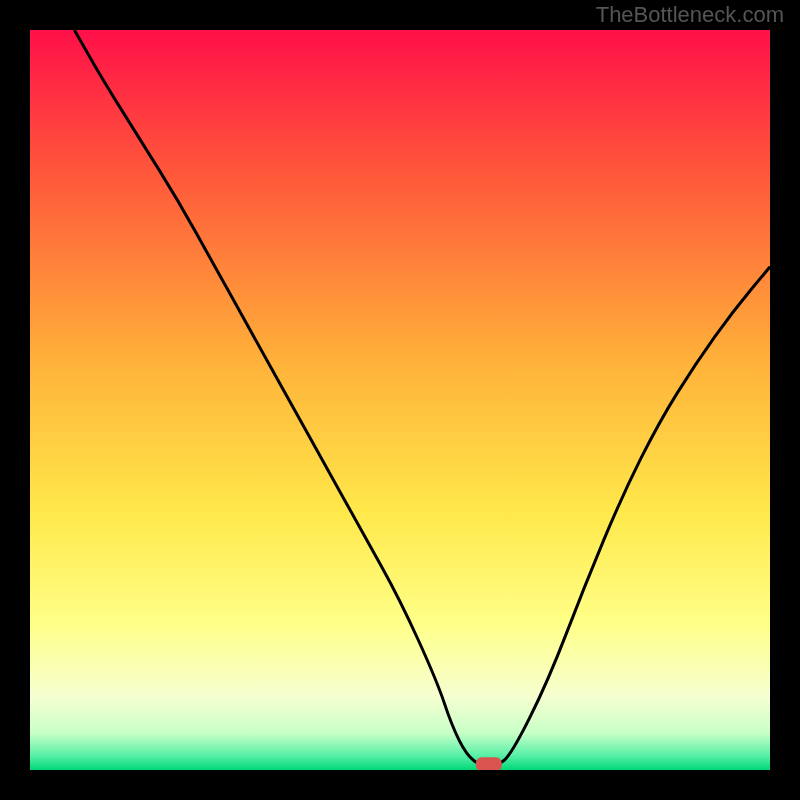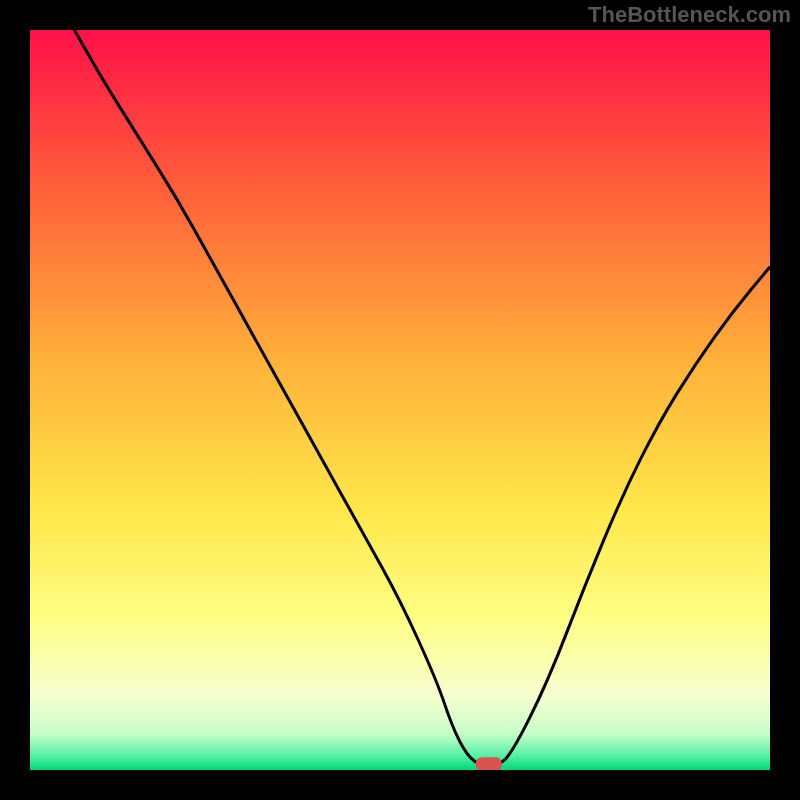--- a/index.html
+++ b/index.html
@@ -12,24 +12,24 @@
   }
   .frame {
     position: relative;
     width: 800px;
     height: 800px;
     background: #000;
   }
   .watermark {
     position: absolute;
     top: 2px;
-    right: 9px;
+    right: 16px;
     color: #555;
     font-size: 22px;
-    font-weight: 700;
+    font-weight: 400;
     z-index: 20;
     user-select: none;
   }
   .plot {
     position: absolute;
     left: 30px;
     top: 30px;
     width: 740px;
     height: 740px;
     overflow: hidden;

